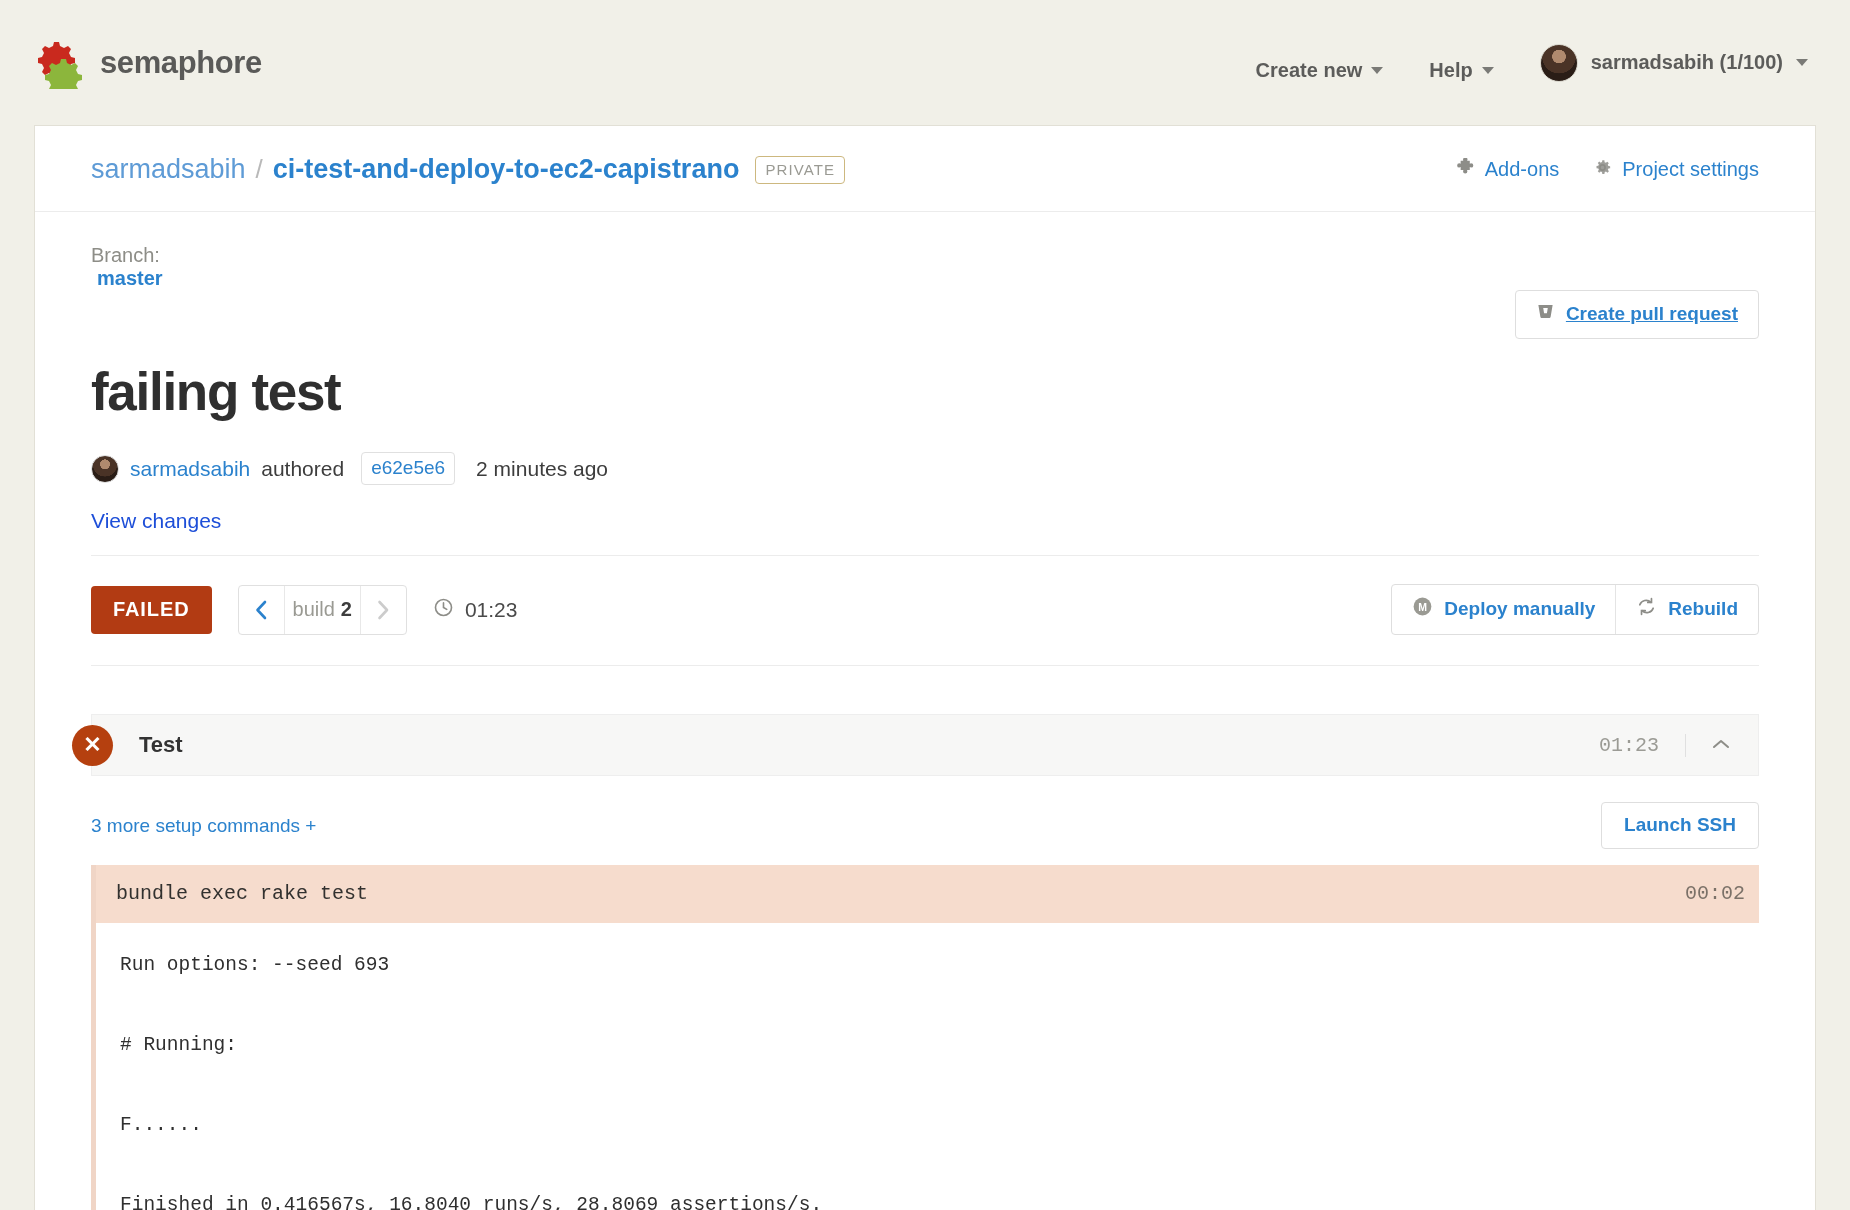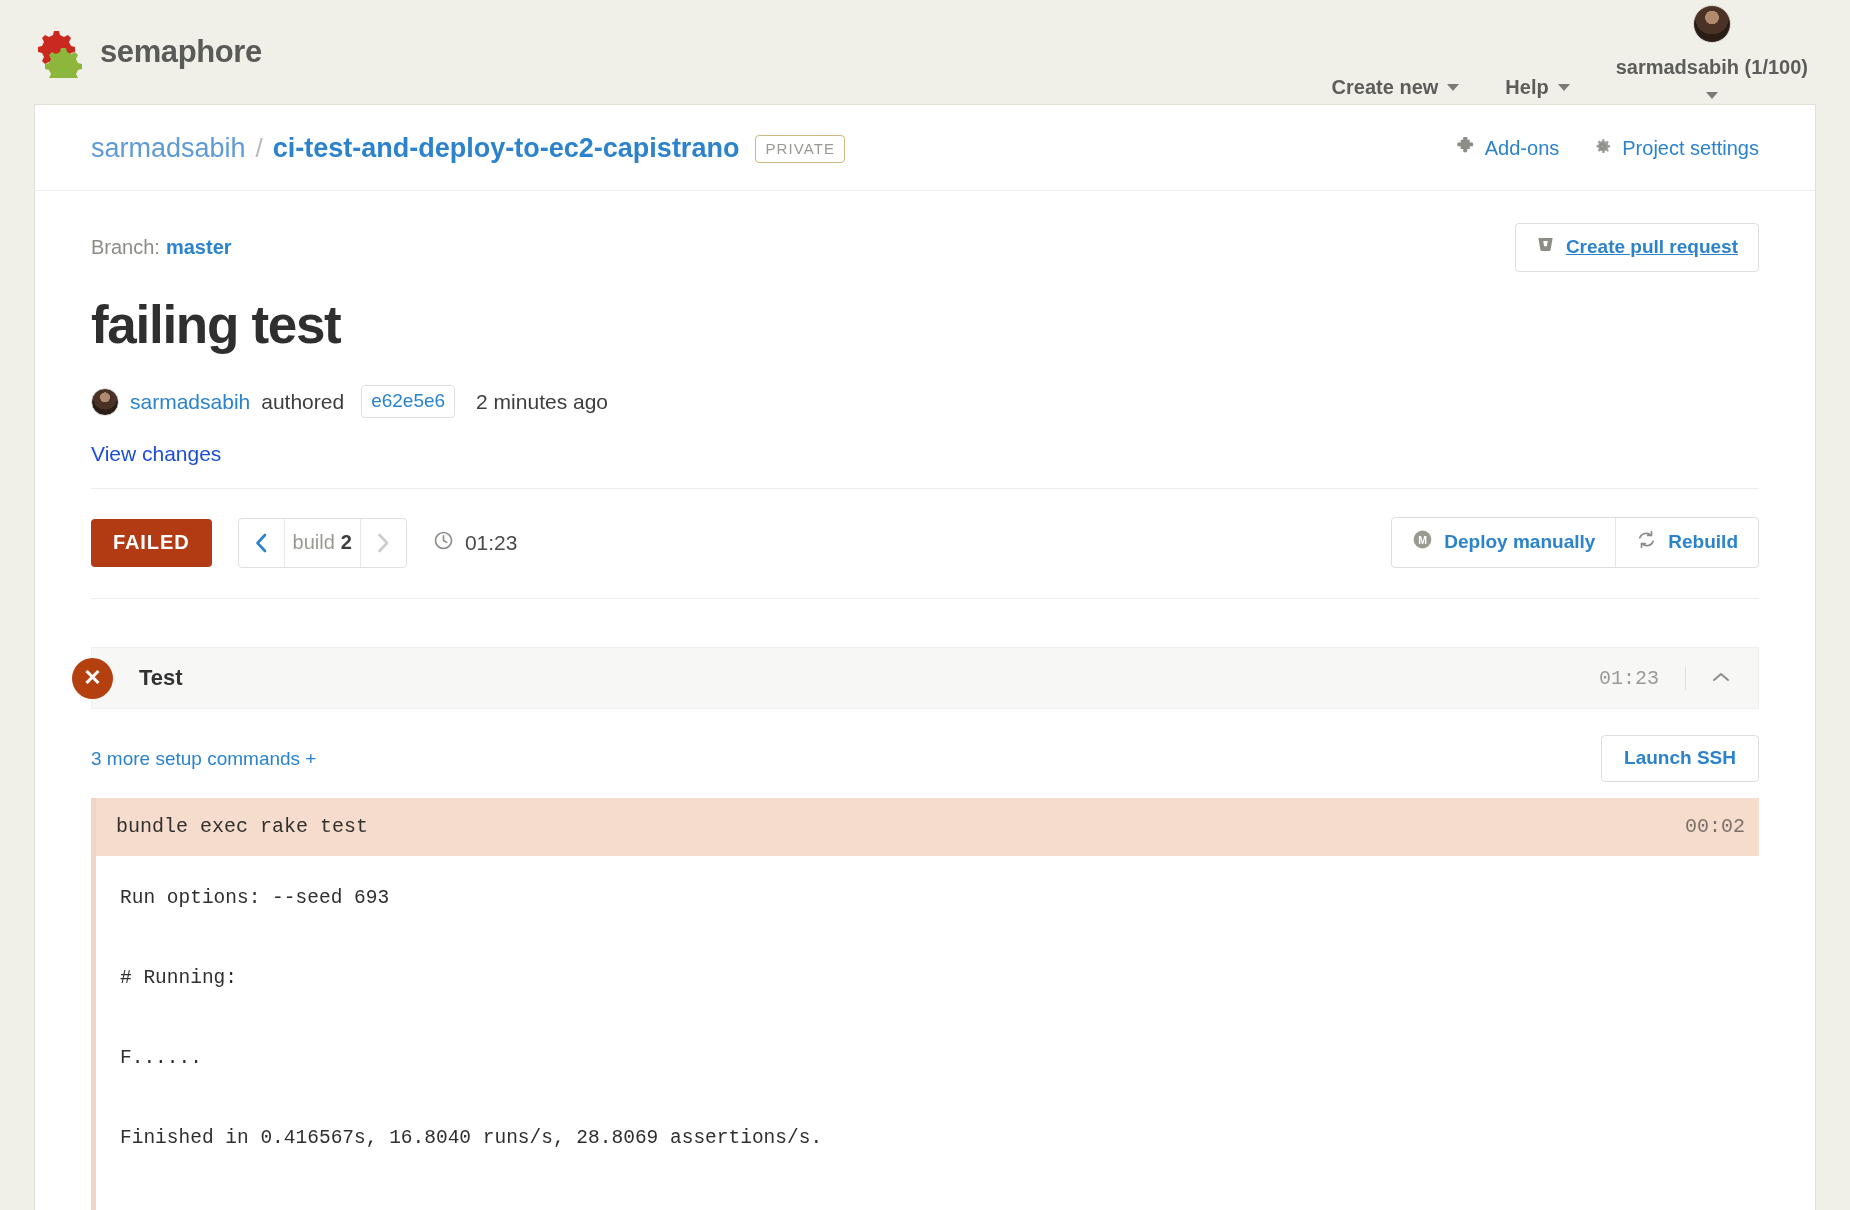--- a/index.html
+++ b/index.html
@@ -7,21 +7,21 @@
   html, body {
     width: 1850px;
     height: 1210px;
     background: #f1f0e8;
     font-family: "Liberation Sans", sans-serif;
     overflow: hidden;
   }
 
   
   .topbar {
-    height: 104px;
+    height: 125px;
     display: flex;
     align-items: center;
     padding: 0 42px 0 34px;
     background: #f1f0e8;
   }
   .brand { display: flex; align-items: center; gap: 14px; }
   .logo-mark { width: 52px; height: 52px; position: relative; }
   .brand-name {
     font-size: 31px;
     font-weight: bold;
@@ -43,21 +43,21 @@
     gap: 9px;
     cursor: pointer;
   }
   .caret-down {
     width: 0; height: 0;
     border-left: 6px solid transparent;
     border-right: 6px solid transparent;
     border-top: 7px solid #7a7a76;
     display: inline-block;
   }
-  .user-menu { display: flex; align-items: center; gap: 13px; cursor: pointer; flex-direction: column; }
+  .user-menu { display: flex; align-items: center; gap: 13px; cursor: pointer; }
   .avatar-top {
     width: 38px; height: 38px; border-radius: 50%;
     background: radial-gradient(circle at 50% 32%, #b08a6e 0 22%, #4a3326 23% 55%, #2a1d16 56% 100%);
     border: 1px solid #d7d5cb;
     overflow: hidden;
   }
   .user-name { font-size: 20px; font-weight: bold; color: #5c5c5a; }
 
   
   .card {
@@ -106,21 +106,21 @@
     display: flex;
     align-items: center;
     gap: 10px;
     font-size: 20px;
     color: #2b82cd;
     cursor: pointer;
   }
 
   
   .build-body { padding: 32px 56px 0 56px; }
-  .branch-row { display: flex; align-items: center; }
+  .branch-row { display: flex; align-items: flex-start; flex-direction: column; }
   .branch-label { font-size: 20px; color: #8d8d87; }
   .branch-name { font-size: 20px; font-weight: bold; color: #2b82cd; margin-left: 6px; cursor: pointer; }
   .pr-button {
     margin-left: auto;
     border: 1px solid #dedede;
     border-radius: 4px;
     background: #fff;
     padding: 11px 20px 12px;
     display: flex;
     align-items: center;

